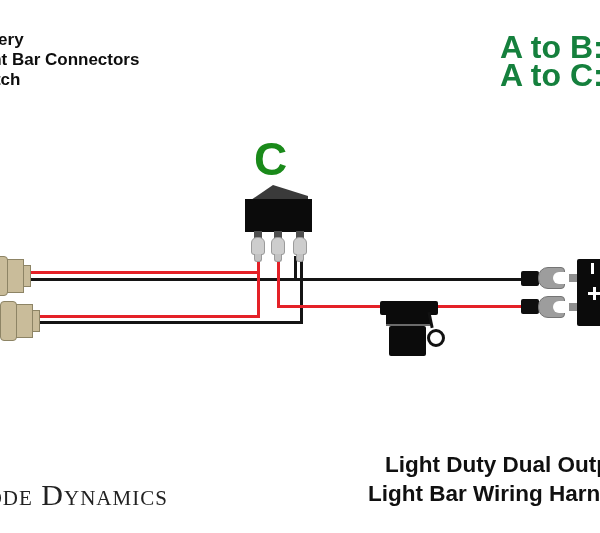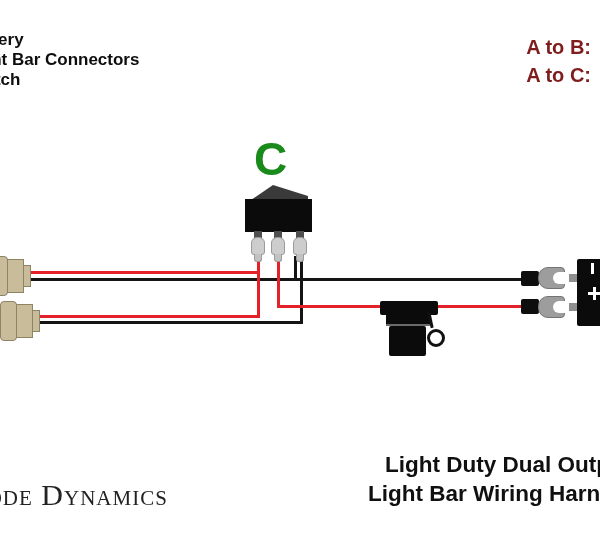--- a/index.html
+++ b/index.html
@@ -9,21 +9,21 @@
   }
   .abs{position:absolute;}
   .wire{position:absolute;}
   .wire.red{background:#e42128;}
   .wire.blk{background:#141414;}
   
   .legend{position:absolute;top:30px;left:-66px;font-size:17px;font-weight:bold;
     line-height:20px;color:#0d0d0d;white-space:nowrap;}
   
   .distances{position:absolute;top:33px;left:500px;width:91px;text-align:right;
-    font-size:20px;font-weight:bold;line-height:28px;color:#7f1d1d;white-space:nowrap;}
+    font-size:32px;font-weight:bold;line-height:28px;color:#15803d;white-space:nowrap;}
   
   .switch-label{position:absolute;left:254px;top:136px;font-size:46px;line-height:46px;
     font-weight:bold;color:#1a8a1a;}
   .switch-body{position:absolute;left:245px;top:199px;width:67px;height:33px;background:#0b0b0b;}
   .neck{position:absolute;top:231px;width:8px;height:8px;background:#4f4f4f;}
   .spade{position:absolute;top:237px;width:14px;height:18px;background:#cdcdcd;
     border:1px solid #9b9b9b;border-radius:6px 6px 3px 3px;box-sizing:border-box;}
   .spade-tip{position:absolute;top:254px;width:8px;height:8px;background:#c2c2c2;
     border:1px solid #9b9b9b;border-top:none;border-radius:0 0 3px 3px;box-sizing:border-box;}
   

